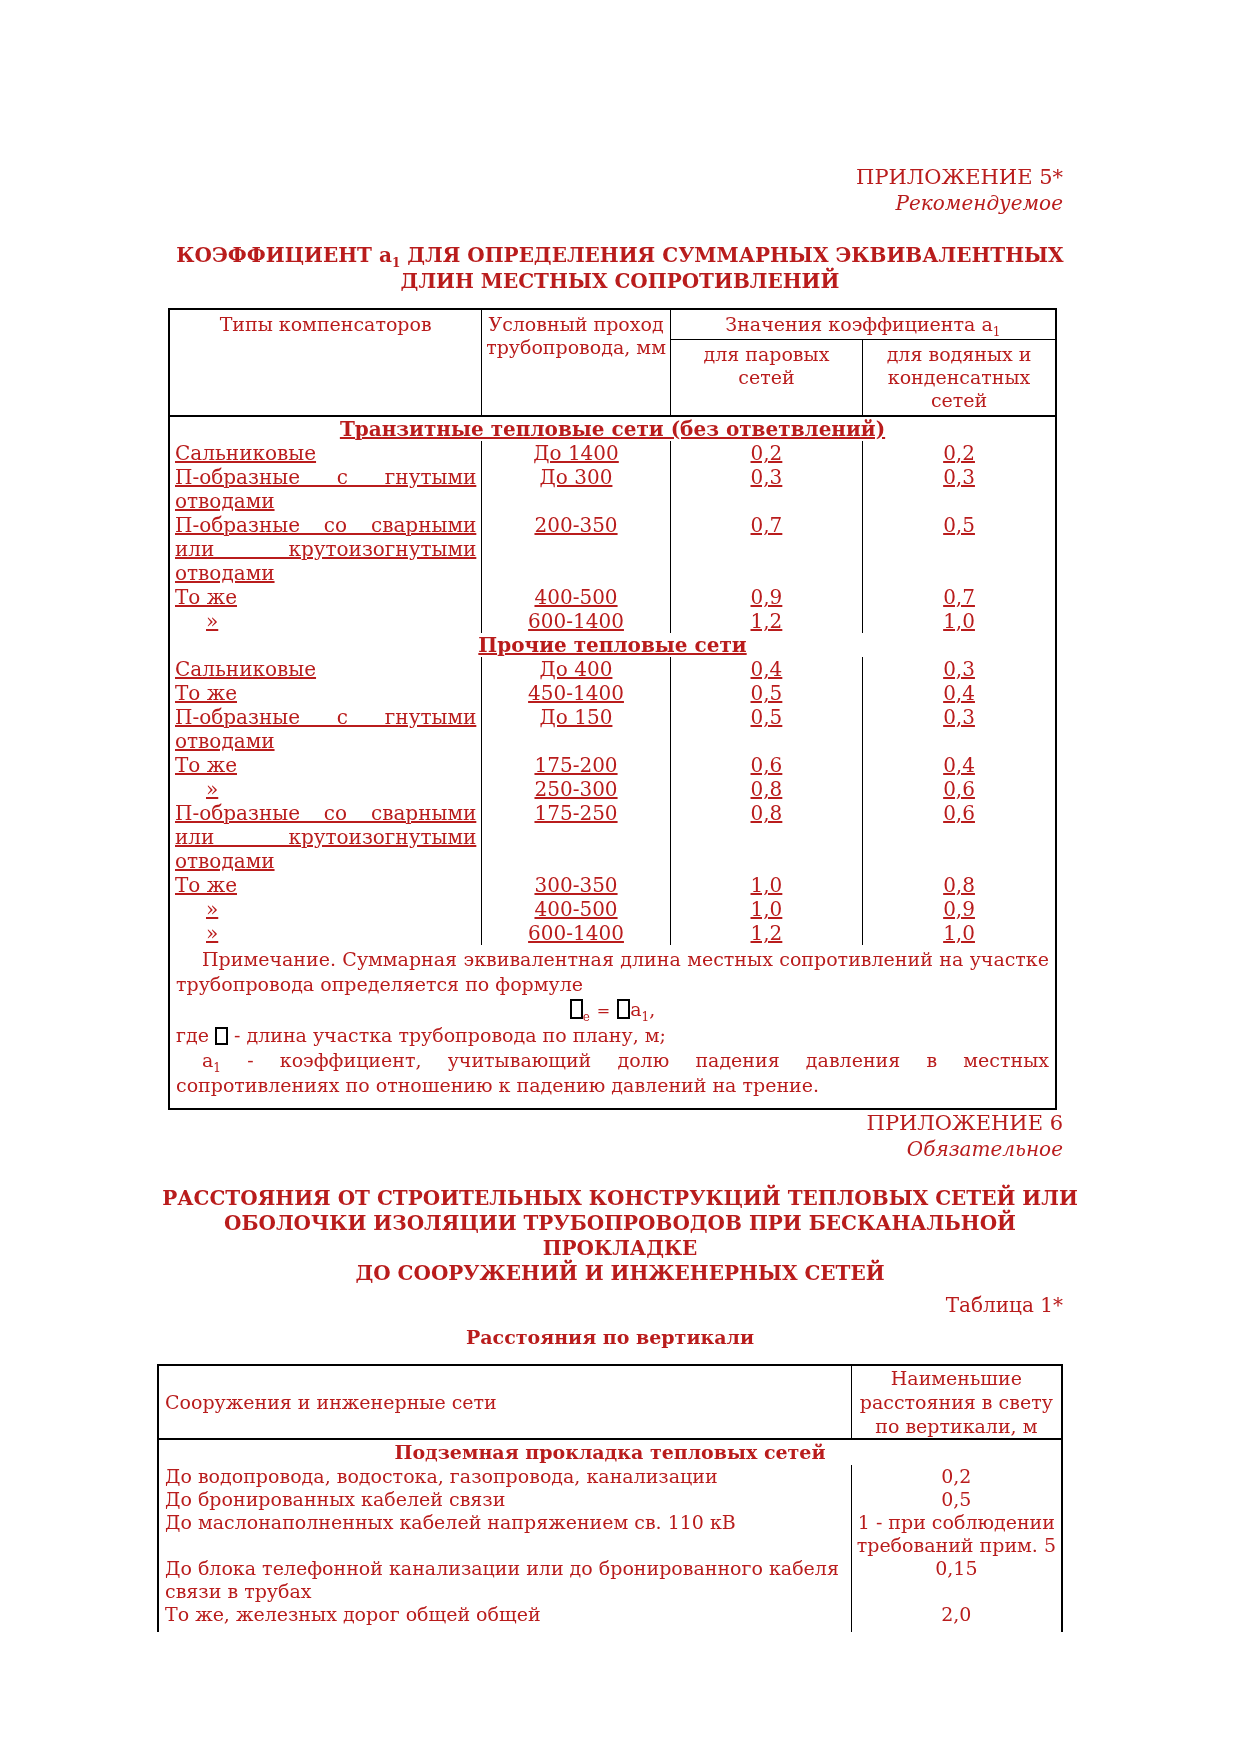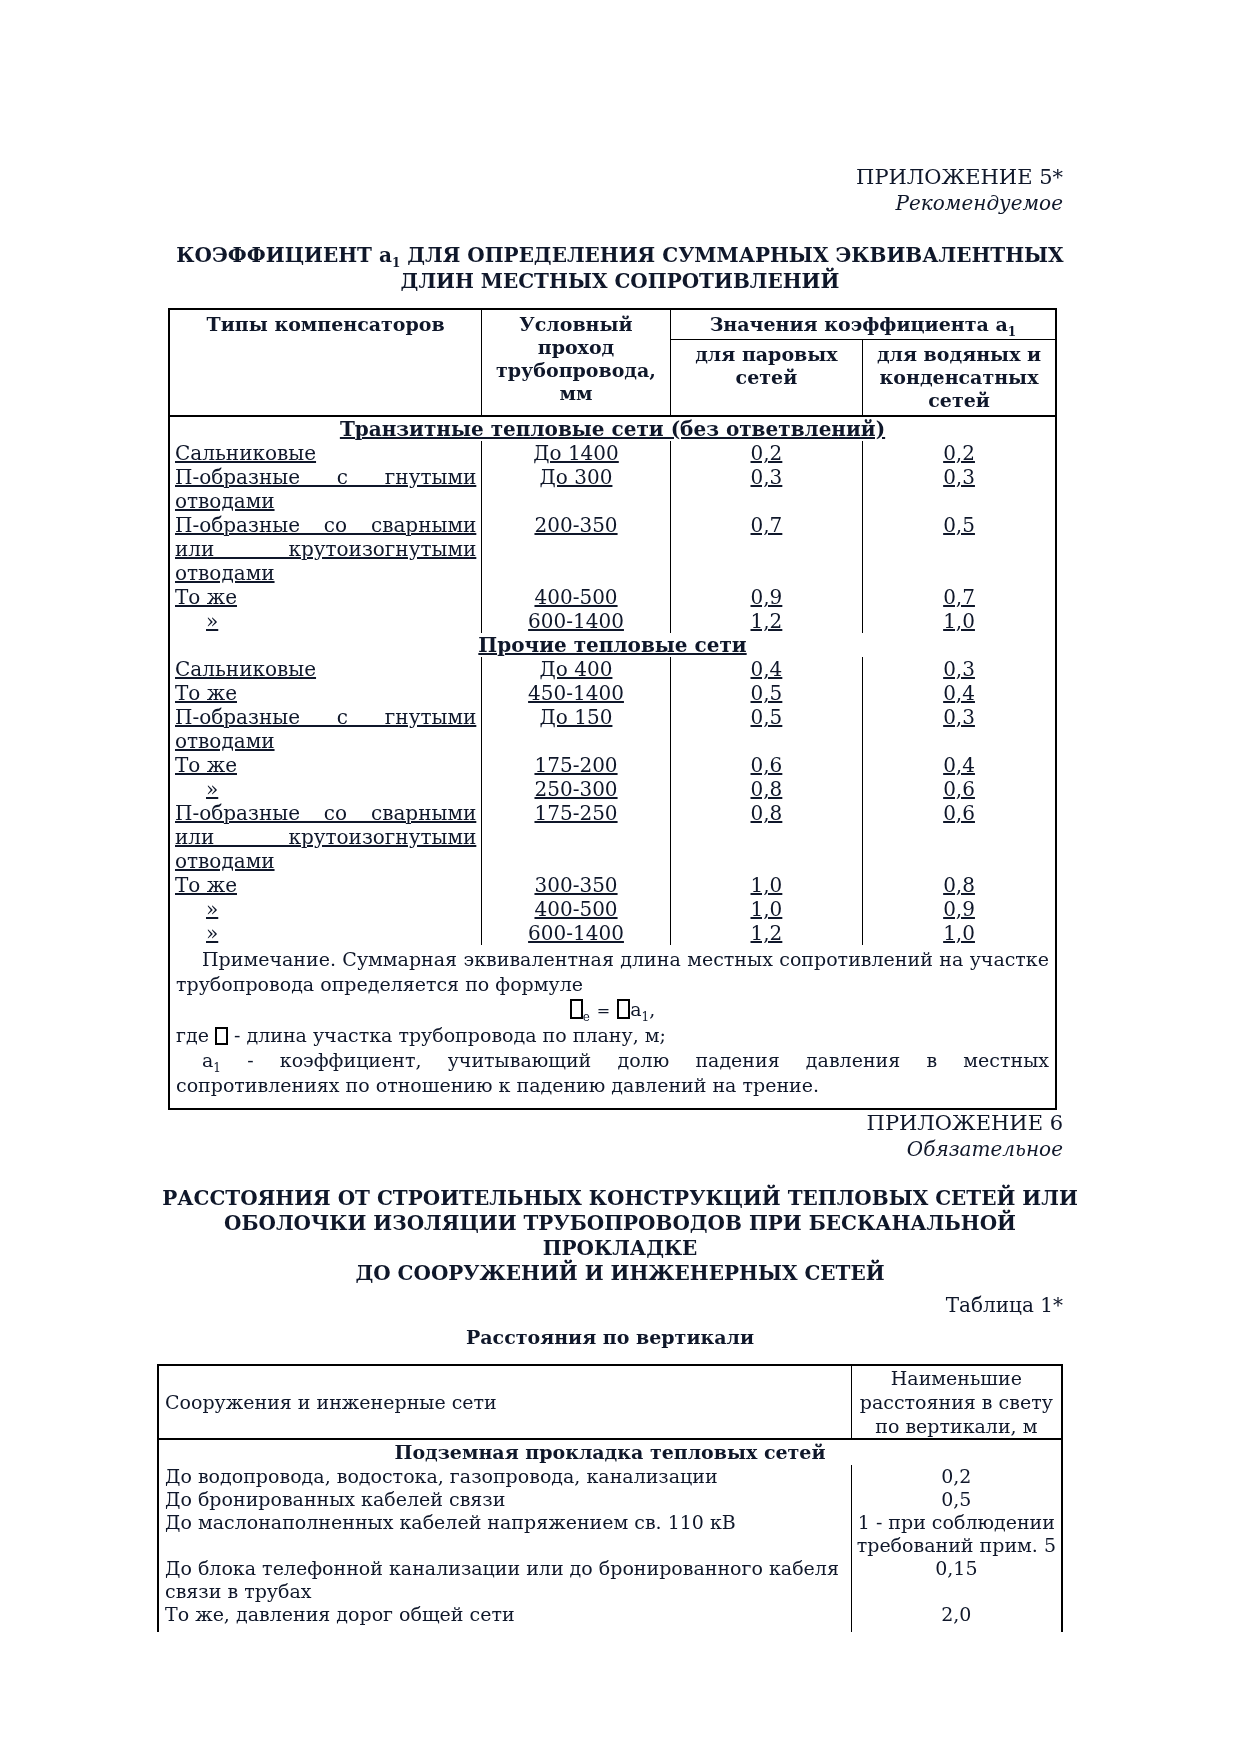--- a/index.html
+++ b/index.html
@@ -1,26 +1,26 @@
 <!DOCTYPE html>
 <html><head>
 <meta charset="utf-8">
 <style>
   html,body{margin:0;padding:0;background:#fff;}
-  .page{position:relative;width:1240px;height:1755px;background:#fff;color:#0f172a;
+  .page{position:relative;width:1240px;height:1755px;background:#fff;color:#b91c1c;
         font-family:"DejaVu Serif","Liberation Serif",serif;font-size:19px;overflow:hidden;}
   sub{font-size:12px;line-height:0;}
   .rblk{text-align:right;margin-right:177px;line-height:26px;font-size:21px;}
   .kind{font-style:italic;font-size:20px;}
   .head1{padding-top:164px;}
   .doc-title{margin:26px 150px 4px 150px;text-align:center;font-weight:bold;font-size:20px;line-height:26px;}
   
   .t1wrap{margin:14px 0 0 168px;width:889px;border:2px solid #000;box-sizing:border-box;}
   table{border-collapse:collapse;width:100%;table-layout:fixed;}
-  .t1 th{font-weight:bold;font-size:19px;text-align:center;vertical-align:top;padding:3px 3px;line-height:23px;}
+  .t1 th{font-weight:normal;font-size:19px;text-align:center;vertical-align:top;padding:3px 3px;line-height:23px;}
   .t1 td{vertical-align:top;line-height:24px;padding:0 5px;font-size:20px;text-decoration:underline;}
   .t1 .c1{width:34.5%;text-align:justify;}
   .t1 .c2{width:20.5%;text-align:center;}
   .t1 .c3{width:22%;text-align:center;}
   .t1 .c4{width:23%;text-align:center;}
   .br{border-right:1.5px solid #000;}
   .bb{border-bottom:1.5px solid #000;}
   .t1 tr.sec td{font-weight:bold;text-align:center;padding:0 4px;}
   .t1 tr.sec.first td{border-top:2px solid #000;}
   .t1 td.gm{padding-left:36px;text-align:left;}
@@ -220,19 +220,19 @@
       </tr>
       <tr>
         <td class="o br">До маслонаполненных кабелей напряжением св. 110 кВ</td>
         <td class="d">1 - при соблюдении требований прим. 5</td>
       </tr>
       <tr>
         <td class="o br">До блока телефонной канализации или до бронированного кабеля связи в трубах</td>
         <td class="d">0,15</td>
       </tr>
       <tr class="last">
-        <td class="o br">То же, давления дорог общей сети</td>
+        <td class="o br">То же, железных дорог общей общей</td>
         <td class="d">2,0</td>
       </tr>
     </tbody>
   </table>
 
 </div>
 
 </body></html>

